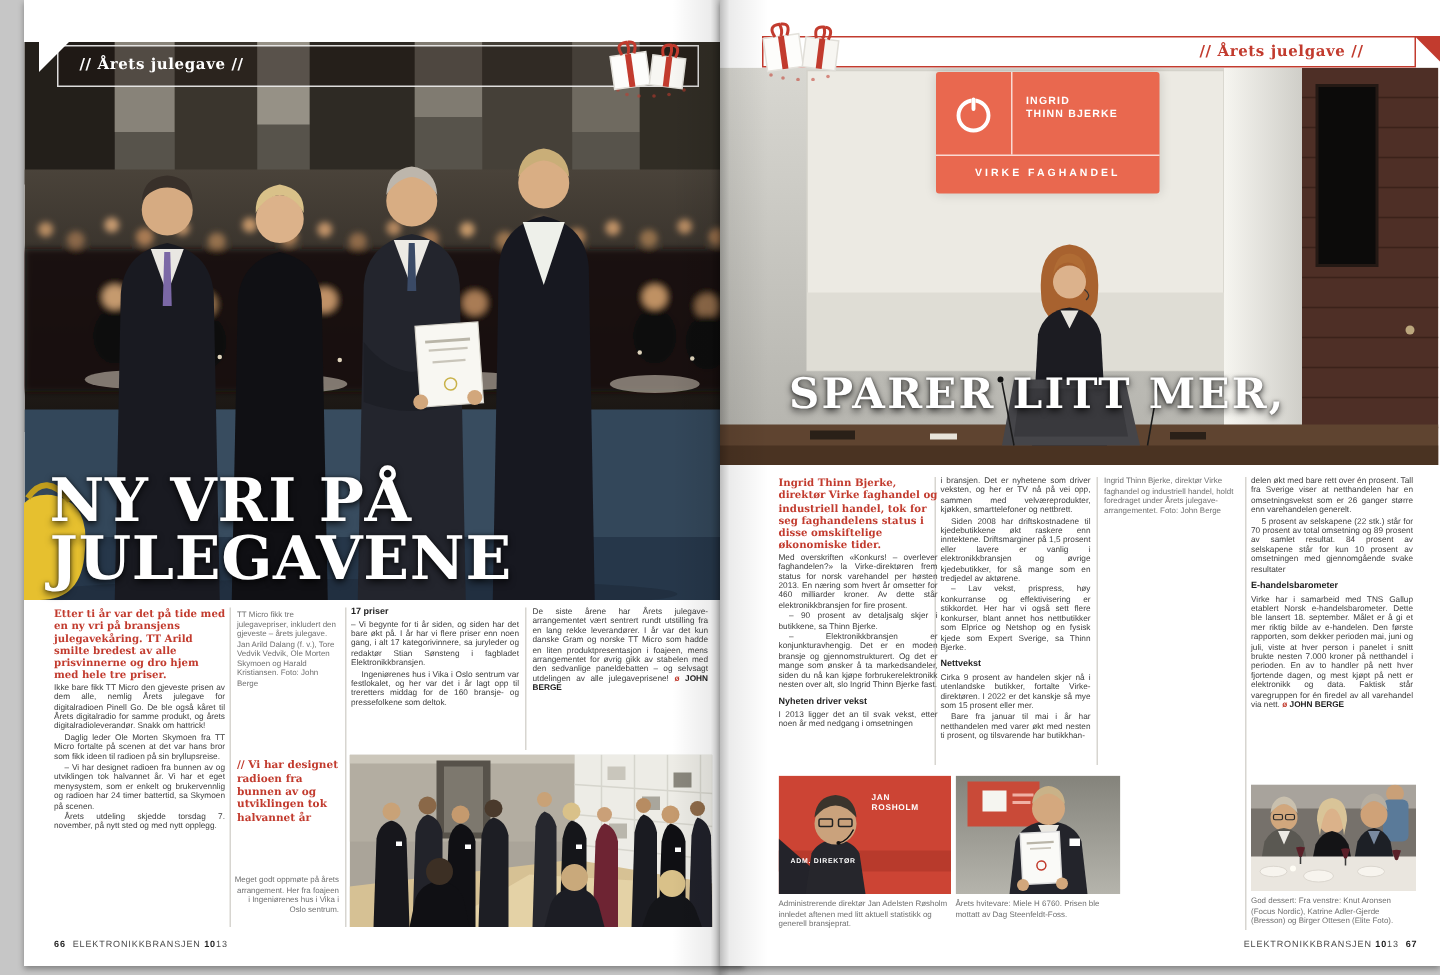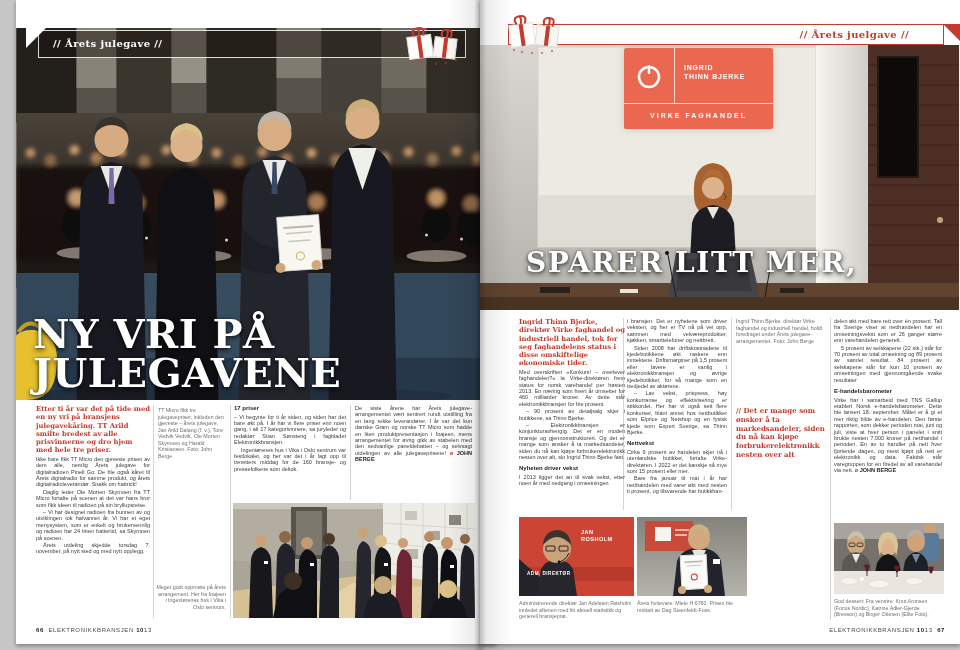--- a/index.html
+++ b/index.html
@@ -211,20 +211,21 @@
 
   <div class="abs col" style="left:20px;top:405px;width:114px;">
     <p class="intro">Etter ti år var det på tide med en ny vri på bransjens julegavekåring. TT Arild smilte bredest av alle prisvinnerne og dro hjem med hele tre priser.</p>
     <p>Ikke bare fikk TT Micro den gjeveste prisen av dem alle, nemlig Årets julegave for digitalradioen Pinell Go. De ble også kåret til Årets digitalradio for samme produkt, og årets digitalradioleverandør. Snakk om hattrick!</p>
     <p class="ind">Daglig leder Ole Morten Skymoen fra TT Micro fortalte på scenen at det var hans bror som fikk ideen til radioen på sin bryllupsreise.</p>
     <p class="ind">– Vi har designet radioen fra bunnen av og utviklingen tok halvannet år. Vi har et eget menysystem, som er enkelt og brukervennlig og radioen har 24 timer battertid, sa Skymoen på scenen.</p>
     <p class="ind">Årets utdeling skjedde torsdag 7. november, på nytt sted og med nytt opplegg.</p>
   </div>
 
   <div class="abs caption" style="left:142px;top:407px;width:68px;">TT Micro fikk tre julegavepriser, inkludert den gjeveste – årets julegave. Jan Arild Dalang (f. v.), Tore Vedvik Vedvik, Ole Morten Skymoen og Harald Kristiansen. Foto: John Berge</div>
+  <div class="abs quote" style="left:142px;top:506px;width:71px;">// Vi har designet radioen fra bunnen av og utviklingen tok halvannet år</div>
   <div class="abs caption" style="left:140px;top:584px;width:70px;text-align:right;">Meget godt oppmøte på årets arrangement. Her fra foajeen i Ingeniørenes hus i Vika i Oslo sentrum.</div>
 
   <div class="abs col" style="left:218px;top:405px;width:112px;">
     <h4 class="sub" style="margin-top:0;">17 priser</h4>
     <p>– Vi begynte for ti år siden, og siden har det bare økt på. I år har vi flere priser enn noen gang, i alt 17 kategorivinnere, sa juryleder og redaktør Stian Sønsteng i fagbladet Elektronikkbransjen.</p>
     <p class="ind">Ingeniørenes hus i Vika i Oslo sentrum var festlokalet, og her var det i år lagt opp til treretters middag for de 160 bransje- og pressefolkene som deltok.</p>
   </div>
 
   <div class="abs col" style="left:339px;top:405px;width:117px;">
     <p><span>De siste årene har Årets julegave-arrangementet vært sentrert rundt utstilling fra en lang rekke leverandører. I år var det kun danske Gram og norske TT Micro som hadde en liten produktpresentasjon i foajeen, mens arrangementet for øvrig gikk av stabelen med den sedvanlige paneldebatten – og selvsagt utdelingen av alle julegaveprisene!</span> <span class="endmark">ø</span> <span class="byline">JOHN BERGE</span></p>
@@ -416,21 +417,20 @@
   <div class="abs col" style="left:147px;top:318px;width:100px;">
     <p>i bransjen. Det er nyhetene som driver veksten, og her er TV nå på vei opp, sammen med velværeprodukter, kjøkken, smarttelefoner og nettbrett.</p>
     <p class="ind">Siden 2008 har driftskostnadene til kjedebutikkene økt raskere enn inntektene. Driftsmarginer på 1,5 prosent eller lavere er vanlig i elektronikkbransjen og øvrige kjedebutikker, for så mange som en tredjedel av aktørene.</p>
     <p class="ind">– Lav vekst, prispress, høy konkurranse og effektivisering er stikkordet. Her har vi også sett flere konkurser, blant annet hos nettbutikker som Elprice og Netshop og en fysisk kjede som Expert Sverige, sa Thinn Bjerke.</p>
     <h4 class="sub">Nettvekst</h4>
     <p>Cirka 9 prosent av handelen skjer nå i utenlandske butikker, fortalte Virke-direktøren. I 2022 er det kanskje så mye som 15 prosent eller mer.</p>
     <p class="ind">Bare fra januar til mai i år har netthandelen med varer økt med nesten ti prosent, og tilsvarende har butikkhan-</p>
   </div>
 
   <div class="abs caption" style="left:256px;top:318px;width:90px;">Ingrid Thinn Bjerke, direktør Virke faghandel og industriell handel, holdt foredraget under Årets julegave-arrangementet. Foto: John Berge</div>
-  <div class="abs quote" style="left:256px;top:407px;width:96px;">// Det er mange som ønsker å ta markedsandeler, siden du nå kan kjøpe forbrukerelektronikk nesten over alt</div>
 
   <div class="abs col" style="left:354px;top:318px;width:108px;">
     <p>delen økt med bare rett over én prosent. Tall fra Sverige viser at netthandelen har en omsetningsvekst som er 26 ganger større enn varehandelen generelt.</p>
     <p class="ind">5 prosent av selskapene (22 stk.) står for 70 prosent av total omsetning og 89 prosent av samlet resultat. 84 prosent av selskapene står for kun 10 prosent av omsetningen med gjennomgående svake resultater</p>
     <h4 class="sub">E-handelsbarometer</h4>
     <p><span>Virke har i samarbeid med TNS Gallup etablert Norsk e-handelsbarometer. Dette ble lansert 18. september. Målet er å gi et mer riktig bilde av e-handelen. Den første rapporten, som dekker perioden mai, juni og juli, viste at hver person i panelet i snitt brukte nesten 7.000 kroner på netthandel i perioden. En av to handler på nett hver fjortende dagen, og mest kjøpt på nett er elektronikk og data. Faktisk står varegruppen for én firedel av all varehandel via nett.</span> <span class="endmark">ø</span> <span class="byline">JOHN BERGE</span></p>
   </div>
 
   <div class="abs photo" style="left:39px;top:517px;width:115px;height:79px;">
     <svg width="115" height="79" viewBox="0 0 115 79">

